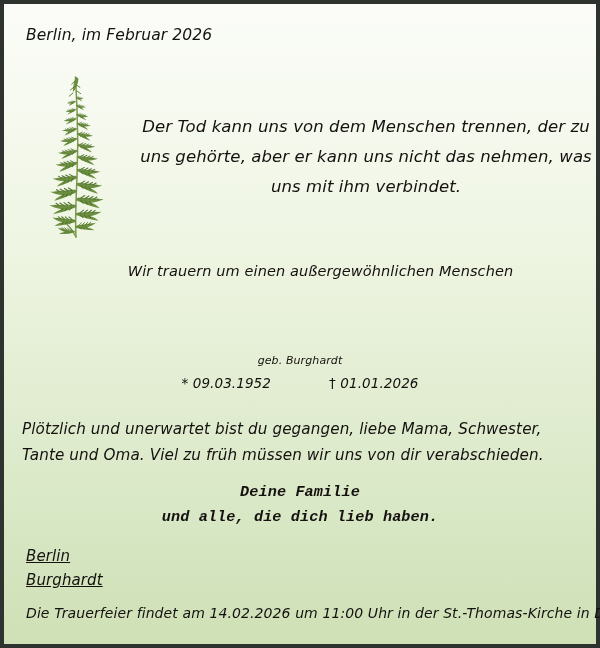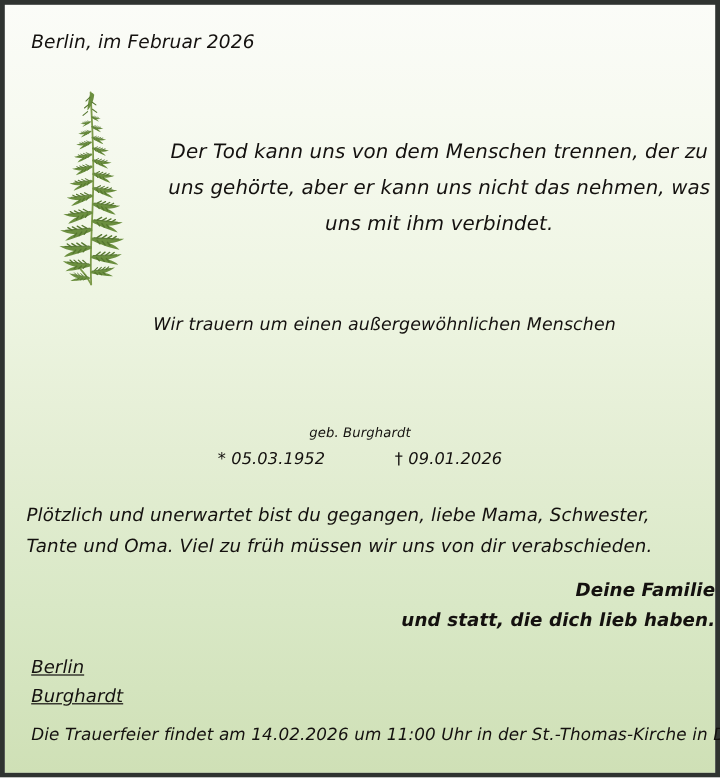--- a/index.html
+++ b/index.html
@@ -126,24 +126,25 @@
     font-size: 15.2px;
     line-height: 1.72;
   }
 
   
   .signature {
     position: absolute;
     left: 0;
     right: 0;
     top: 476px;
-    text-align: right;
+    text-align: center;
     font-size: 15.2px;
     font-weight: bold;
     line-height: 1.65;
+    font-family: Liberation Mono, monospace;
   }
 
   
   .towns {
     position: absolute;
     left: 22px;
     top: 540px;
     font-size: 15px;
     line-height: 1.62;
     text-decoration: underline;
@@ -271,29 +272,29 @@
 
     <div class="hw quote">Der Tod kann uns von dem Menschen trennen, der zu uns gehörte, aber er kann uns nicht das nehmen, was uns mit ihm verbindet.</div>
 
     <div class="hw mourn-line">Wir trauern um einen außergewöhnlichen Menschen</div>
 
 
     <div class="hw maiden">geb. Burghardt</div>
 
     <div class="hw dates">
       <span class="born"><span class="sym">*</span>
-        <span>05.03.1952</span></span><span class="died"><span class="sym">†</span>
-        <span>09.01.2026</span></span>
+        <span>09.03.1952</span></span><span class="died"><span class="sym">†</span>
+        <span>01.01.2026</span></span>
     </div>
 
     <div class="hw message">Plötzlich und unerwartet bist du gegangen, liebe Mama, Schwester, Tante und Oma. Viel zu früh müssen wir uns von dir verabschieden.</div>
 
     <div class="hw signature">
       <div>Deine Familie</div>
-      <div>und statt, die dich lieb haben.</div>
+      <div>und alle, die dich lieb haben.</div>
     </div>
 
     <div class="hw towns">
       <div>Berlin</div>
       <div>Burghardt</div>
     </div>
 
     <div class="hw footer">Die Trauerfeier findet am 14.02.2026 um 11:00 Uhr in der St.-Thomas-Kirche in Damshagen statt.</div>
 
   </div>

